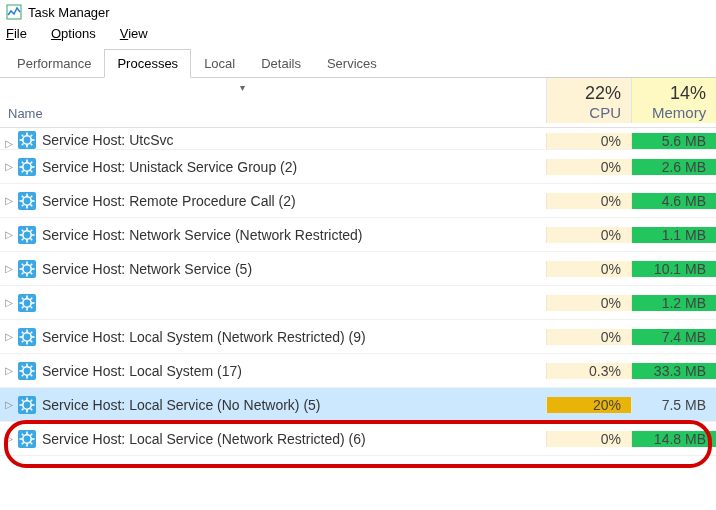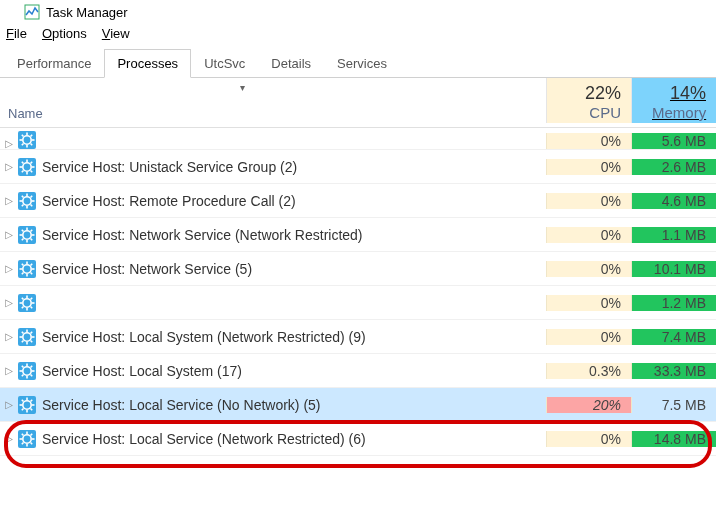--- a/index.html
+++ b/index.html
@@ -10,34 +10,34 @@
     background: #fff;
     color: #000;
     width: 716px;
     height: 510px;
     overflow: hidden;
     position: relative;
   }
   .titlebar {
     display: flex;
     align-items: center;
-    padding: 4px 24px;
+    padding: 4px 6px;
     height: 24px;
   }
   .titlebar-icon {
     width: 16px;
     height: 16px;
     margin-right: 6px;
   }
   .title-text { font-size: 13px; }
   .menubar {
     display: flex;
     padding: 2px 6px;
     font-size: 13px;
-    gap: 15px;
+    gap: 24px;
   }
   .menu-item { cursor: default; }
   .menu-item .ul { text-decoration: underline; }
   .tabs {
     display: flex;
     border-bottom: 1px solid #d0d0d0;
     margin-top: 6px;
     padding-left: 4px;
   }
   .tab {
@@ -90,21 +90,21 @@
     display: flex;
     flex-direction: column;
     justify-content: flex-end;
     height: 100%;
     padding-bottom: 2px;
     padding-left: 20px;
   }
   .col-num-header .pct { font-size: 18px; color: #333; }
   .col-num-header .lbl { font-size: 15px; color: #5a6a8a; }
   .col-num-header.cpu-col { background: #fff3d6; }
-  .col-num-header.mem-col { background: #7dd3fc; text-decoration: underline; }
+  .col-num-header.mem-col { background: #fef9c3; }
   .rows { max-height: 420px; overflow: hidden; }
   .row {
     display: flex;
     height: 34px;
     align-items: center;
     border-bottom: 1px solid #f0f0f0;
     position: relative;
   }
   .row.cut-top { height: 22px; align-items: flex-end; }
   .expander {
@@ -133,21 +133,21 @@
     width: 85px;
     text-align: right;
     padding-right: 10px;
     font-size: 14px;
     color: #444;
     border-left: 1px solid #f0e6c8;
   }
   .num-cell.cpu { background: #fff3d6; }
   .num-cell.mem { background: #22c55e; }
   .row.selected { background: #cce8ff; }
-  .row.selected .num-cell.cpu { background: #fca5a5; font-style: italic; }
+  .row.selected .num-cell.cpu { background: #eab308; }
   .row.selected .num-cell.mem { background: #cce8ff; }
   .highlight-ring {
     position: absolute;
     left: 4px;
     right: 4px;
     top: 420px;
     height: 48px;
     border: 4px solid #d30000;
     border-radius: 22px;
     pointer-events: none;
@@ -167,21 +167,21 @@
 
 <div class="menubar">
   <span class="menu-item"><span class="ul">F</span>ile</span>
   <span class="menu-item"><span class="ul">O</span>ptions</span>
   <span class="menu-item"><span class="ul">V</span>iew</span>
 </div>
 
 <div class="tabs">
   <div class="tab">Performance</div>
   <div class="tab active">Processes</div>
-  <div class="tab">UtcSvc</div>
+  <div class="tab">Local</div>
   <div class="tab">Details</div>
   <div class="tab">Services</div>
 </div>
 
 <div class="header-row">
   <div class="col-name-header">
     <span>Name</span>
     <span class="sort-arrow">▾</span>
   </div>
   <div class="col-num-header cpu-col">
@@ -205,20 +205,21 @@
             <line x1="9" y1="1.5" x2="9" y2="4"></line>
             <line x1="9" y1="14" x2="9" y2="16.5"></line>
             <line x1="1.5" y1="9" x2="4" y2="9"></line>
             <line x1="14" y1="9" x2="16.5" y2="9"></line>
             <line x1="3.8" y1="3.8" x2="5.5" y2="5.5"></line>
             <line x1="12.5" y1="12.5" x2="14.2" y2="14.2"></line>
             <line x1="3.8" y1="14.2" x2="5.5" y2="12.5"></line>
             <line x1="12.5" y1="5.5" x2="14.2" y2="3.8"></line>
           </g>
         </svg>
+        <span>Service Host: UtcSvc</span>
       </div>
       <div class="num-cell cpu">0%</div>
       <div class="num-cell mem">5.6 MB</div>
     </div>
     <div class="row">
       <span class="expander">▷</span>
       <div class="name-cell">
         <svg class="proc-icon" viewBox="0 0 18 18">
           <rect x="0" y="0" width="18" height="18" rx="2" fill="#3ba7e5"></rect>
           <circle cx="9" cy="9" r="4.2" fill="none" stroke="#fff" stroke-width="1.6"></circle>

